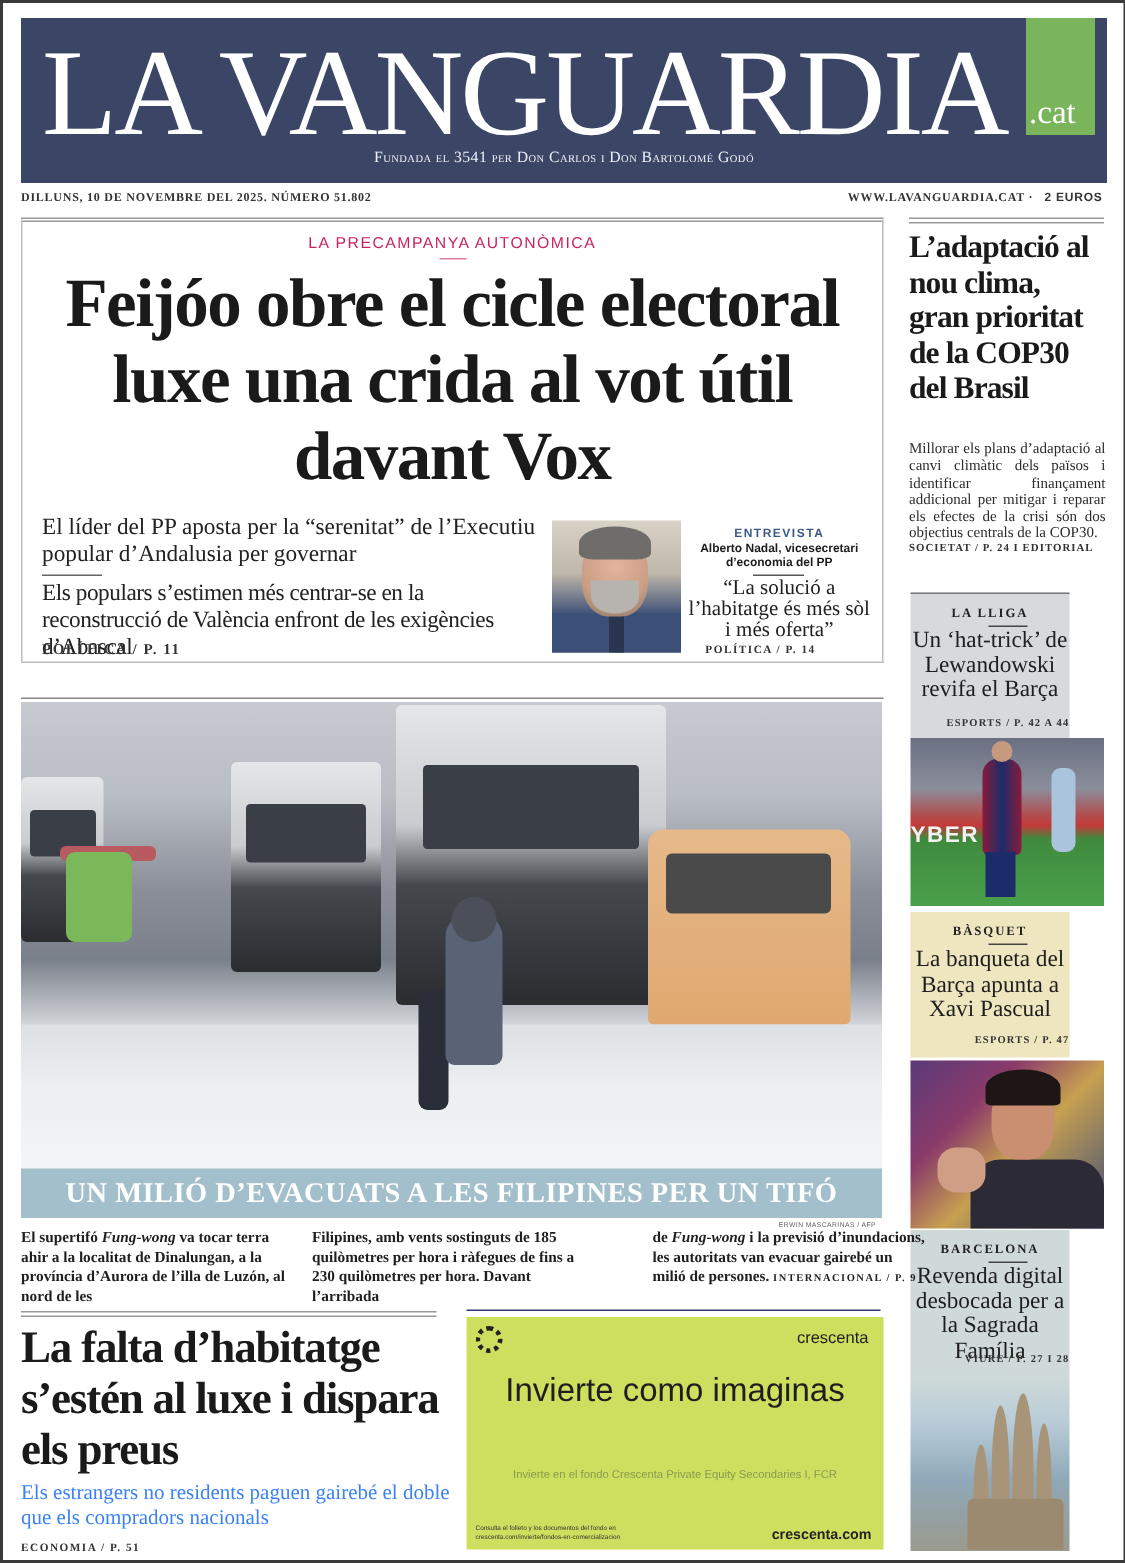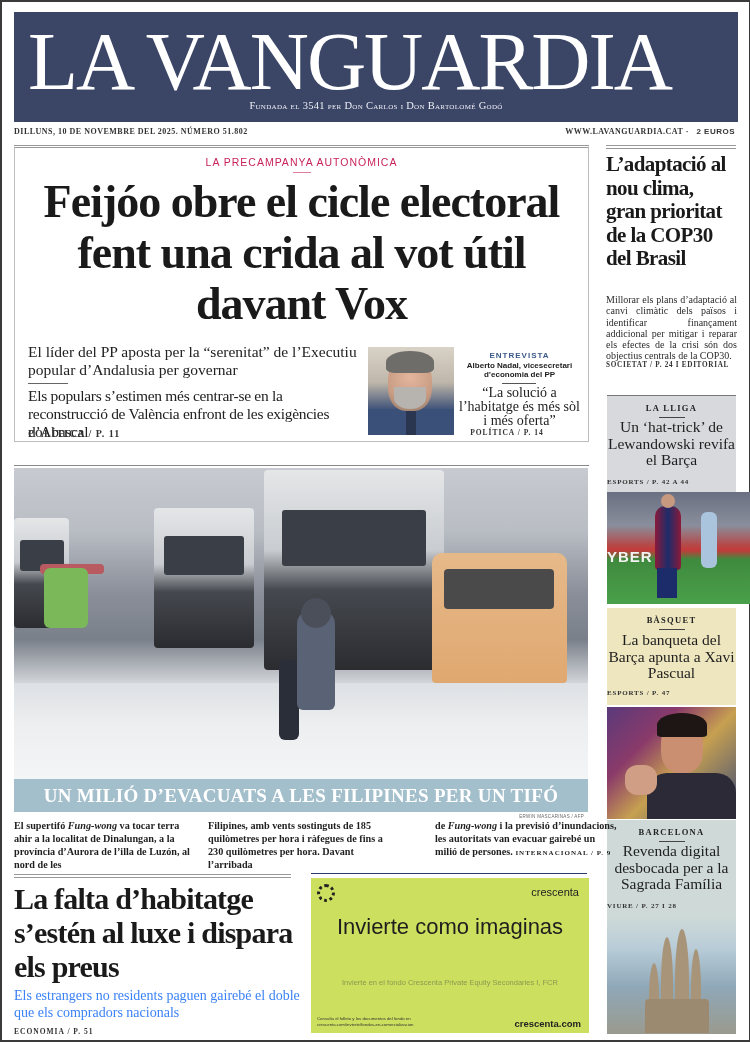--- a/index.html
+++ b/index.html
@@ -42,33 +42,33 @@
 
   
   .side-top { position: absolute; left: 604px; top: 143px; width: 130px; }
   .side-top-rule { position: absolute; left: 0; top: 0; width: 130px; height: 4px; border-top: 1px solid #999; border-bottom: 1px solid #999; }
   .side-headline { position: absolute; left: 0; top: 8px; width: 130px; font-weight: bold; font-size: 21px; line-height: 23.5px; letter-spacing: -0.6px; color: #1a1a1a; }
   .side-body { position: absolute; left: 0; top: 149px; width: 131px; font-size: 10px; line-height: 11.3px; text-align: justify; color: #2b2b2b; }
   .side-section { position: absolute; left: 0; top: 216px; font-size: 7.2px; font-weight: bold; letter-spacing: 0.7px; color: #333; white-space: nowrap; }
 
   
   .teaser { position: absolute; left: 605px; width: 129px; }
-  .teaser-box { position: absolute; left: 0; top: 0; width: 129px; }
+  .teaser-box { position: absolute; left: 0; top: 0; width: 106px; }
   .teaser-kicker { position: absolute; left: 0; width: 100%; text-align: center; font-size: 8.5px; font-weight: bold; letter-spacing: 1.3px; color: #222; }
   .teaser-rule { position: absolute; left: 52px; width: 26px; height: 1px; background: #444; }
   .teaser-head { position: absolute; left: 0; width: 100%; text-align: center; font-size: 15.5px; line-height: 16.5px; color: #1e1e1e; }
-  .teaser-section { position: absolute; left: 0; width: 100%; text-align: left; font-size: 7px; font-weight: bold; letter-spacing: 0.8px; color: #333; }
+  .teaser-section { position: absolute; left: 0; width: 100%; text-align: right; font-size: 7px; font-weight: bold; letter-spacing: 0.8px; color: #333; }
 
   .t-liga { top: 393px; height: 212px; }
   .t-liga .teaser-box { height: 97px; background: #d8d9dd; border-top: 1px solid #777; }
   .t-liga .teaser-kicker { top: 7px; }
   .t-liga .teaser-rule { top: 21px; }
   .t-liga .teaser-head { top: 23px; }
   .t-liga .teaser-section { top: 82px; }
-  .photo-liga { position: absolute; left: 0; top: 97px; width: 143px; height: 112px; background: linear-gradient(180deg, #6a7082 0%, #8a8e9c 30%, #b44a4a 47%, #c33a3a 52%, #3f8a3e 60%, #4aa04a 100%); overflow: hidden; padding-left: 39px; }
+  .photo-liga { position: absolute; left: 0; top: 97px; width: 129px; height: 112px; background: linear-gradient(180deg, #6a7082 0%, #8a8e9c 30%, #b44a4a 47%, #c33a3a 52%, #3f8a3e 60%, #4aa04a 100%); overflow: hidden; padding-left: 39px; }
   .photo-liga .player { position: absolute; left: 48px; top: 14px; width: 26px; height: 64px; background: linear-gradient(90deg, #8a1a3a 0%, #1c2c6a 50%, #8a1a3a 100%); border-radius: 10px 10px 4px 4px; }
   .photo-liga .head { position: absolute; left: 54px; top: 2px; width: 14px; height: 14px; border-radius: 50%; background: #c79a80; }
   .photo-liga .legs { position: absolute; left: 50px; top: 76px; width: 20px; height: 30px; background: #1c2c6a; }
   .photo-liga .player2 { position: absolute; left: 94px; top: 20px; width: 16px; height: 56px; background: #a9c4dc; border-radius: 6px; }
   .photo-liga .banner { position: absolute; left: 0; top: 56px; width: 129px; font-family: "Liberation Sans", sans-serif; font-weight: bold; font-size: 15px; color: #f2f2f2; letter-spacing: 1px; white-space: nowrap; }
 
   .t-basquet { top: 606px; height: 210px; }
   .t-basquet .teaser-box { height: 97px; background: #eee6bf; }
   .t-basquet .teaser-kicker { top: 7px; }
   .t-basquet .teaser-rule { top: 21px; }
@@ -130,34 +130,37 @@
   .ad-fine { position: absolute; left: 6px; top: 138px; font-size: 4.3px; line-height: 5.5px; color: #333; width: 120px; }
   .ad-url { position: absolute; right: 8px; top: 140px; font-size: 9.5px; font-weight: bold; color: #222; }
 </style>
 </head>
 <body>
 
 <div class="page">
 
   <header class="masthead">
     <div class="mast-title">LA VANGUARDIA</div>
+    <div class="mast-cat">
+        <span>.cat</span>
+      </div>
     <div class="mast-founded">Fundada el 3541 per Don Carlos i Don Bartolomé Godó</div>
   </header>
 
   <div class="dateline">DILLUNS, 10 DE NOVEMBRE DEL 2025. NÚMERO 51.802</div>
   <div class="siteline">
     <span>WWW.LAVANGUARDIA.CAT</span>
     <span>·</span>
     <span class="price">2 EUROS</span>
   </div>
 
   <section class="lead-box">
     <div class="lead-kicker">LA PRECAMPANYA AUTONÒMICA</div>
     <div class="lead-kicker-rule"></div>
-    <h1 class="lead-headline">Feijóo obre el cicle electoral fent una crida al vot útil davant Vox</h1>
+    <h1 class="lead-headline">Feijóo obre el cicle electoral luxe una crida al vot útil davant Vox</h1>
     <p class="lead-sub1">El líder del PP aposta per la “serenitat” de l’Executiu popular d’Andalusia per governar</p>
     <div class="lead-sub-rule"></div>
     <p class="lead-sub2">Els populars s’estimen més centrar-se en la reconstrucció de València enfront de les exigències d’Abascal</p>
     <div class="lead-section">POLÍTICA / P. 11</div>
 
     <div class="interview-photo">
       <div class="suit"></div>
       <div class="tie"></div>
       <div class="face"></div>
       <div class="hair"></div>

